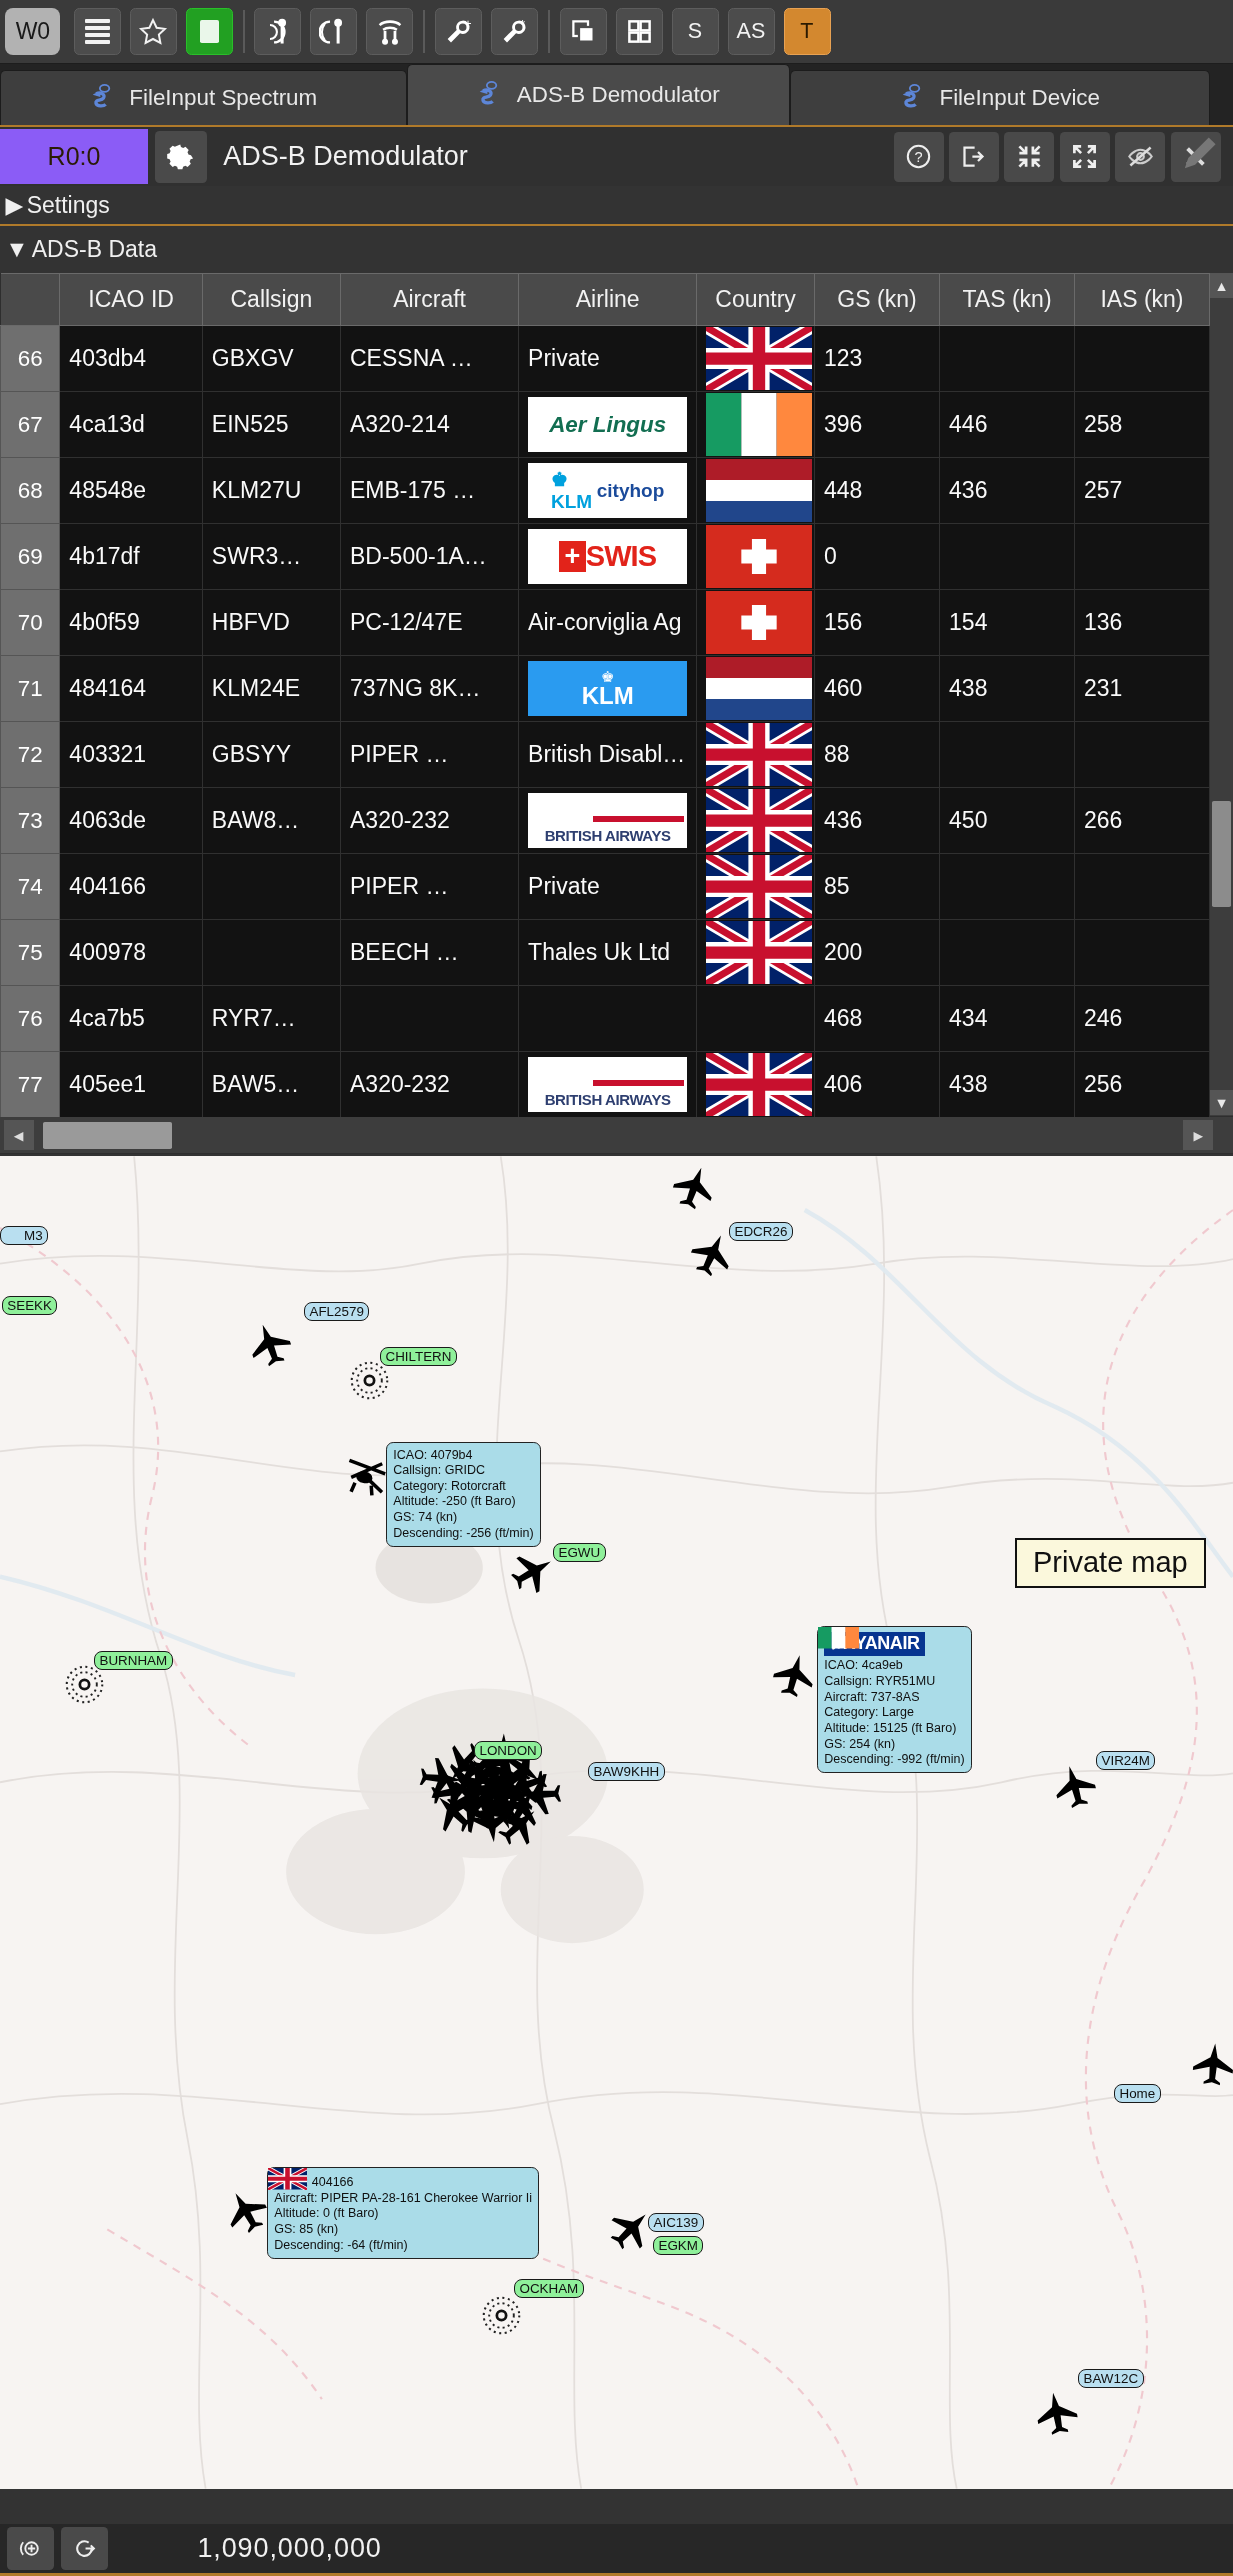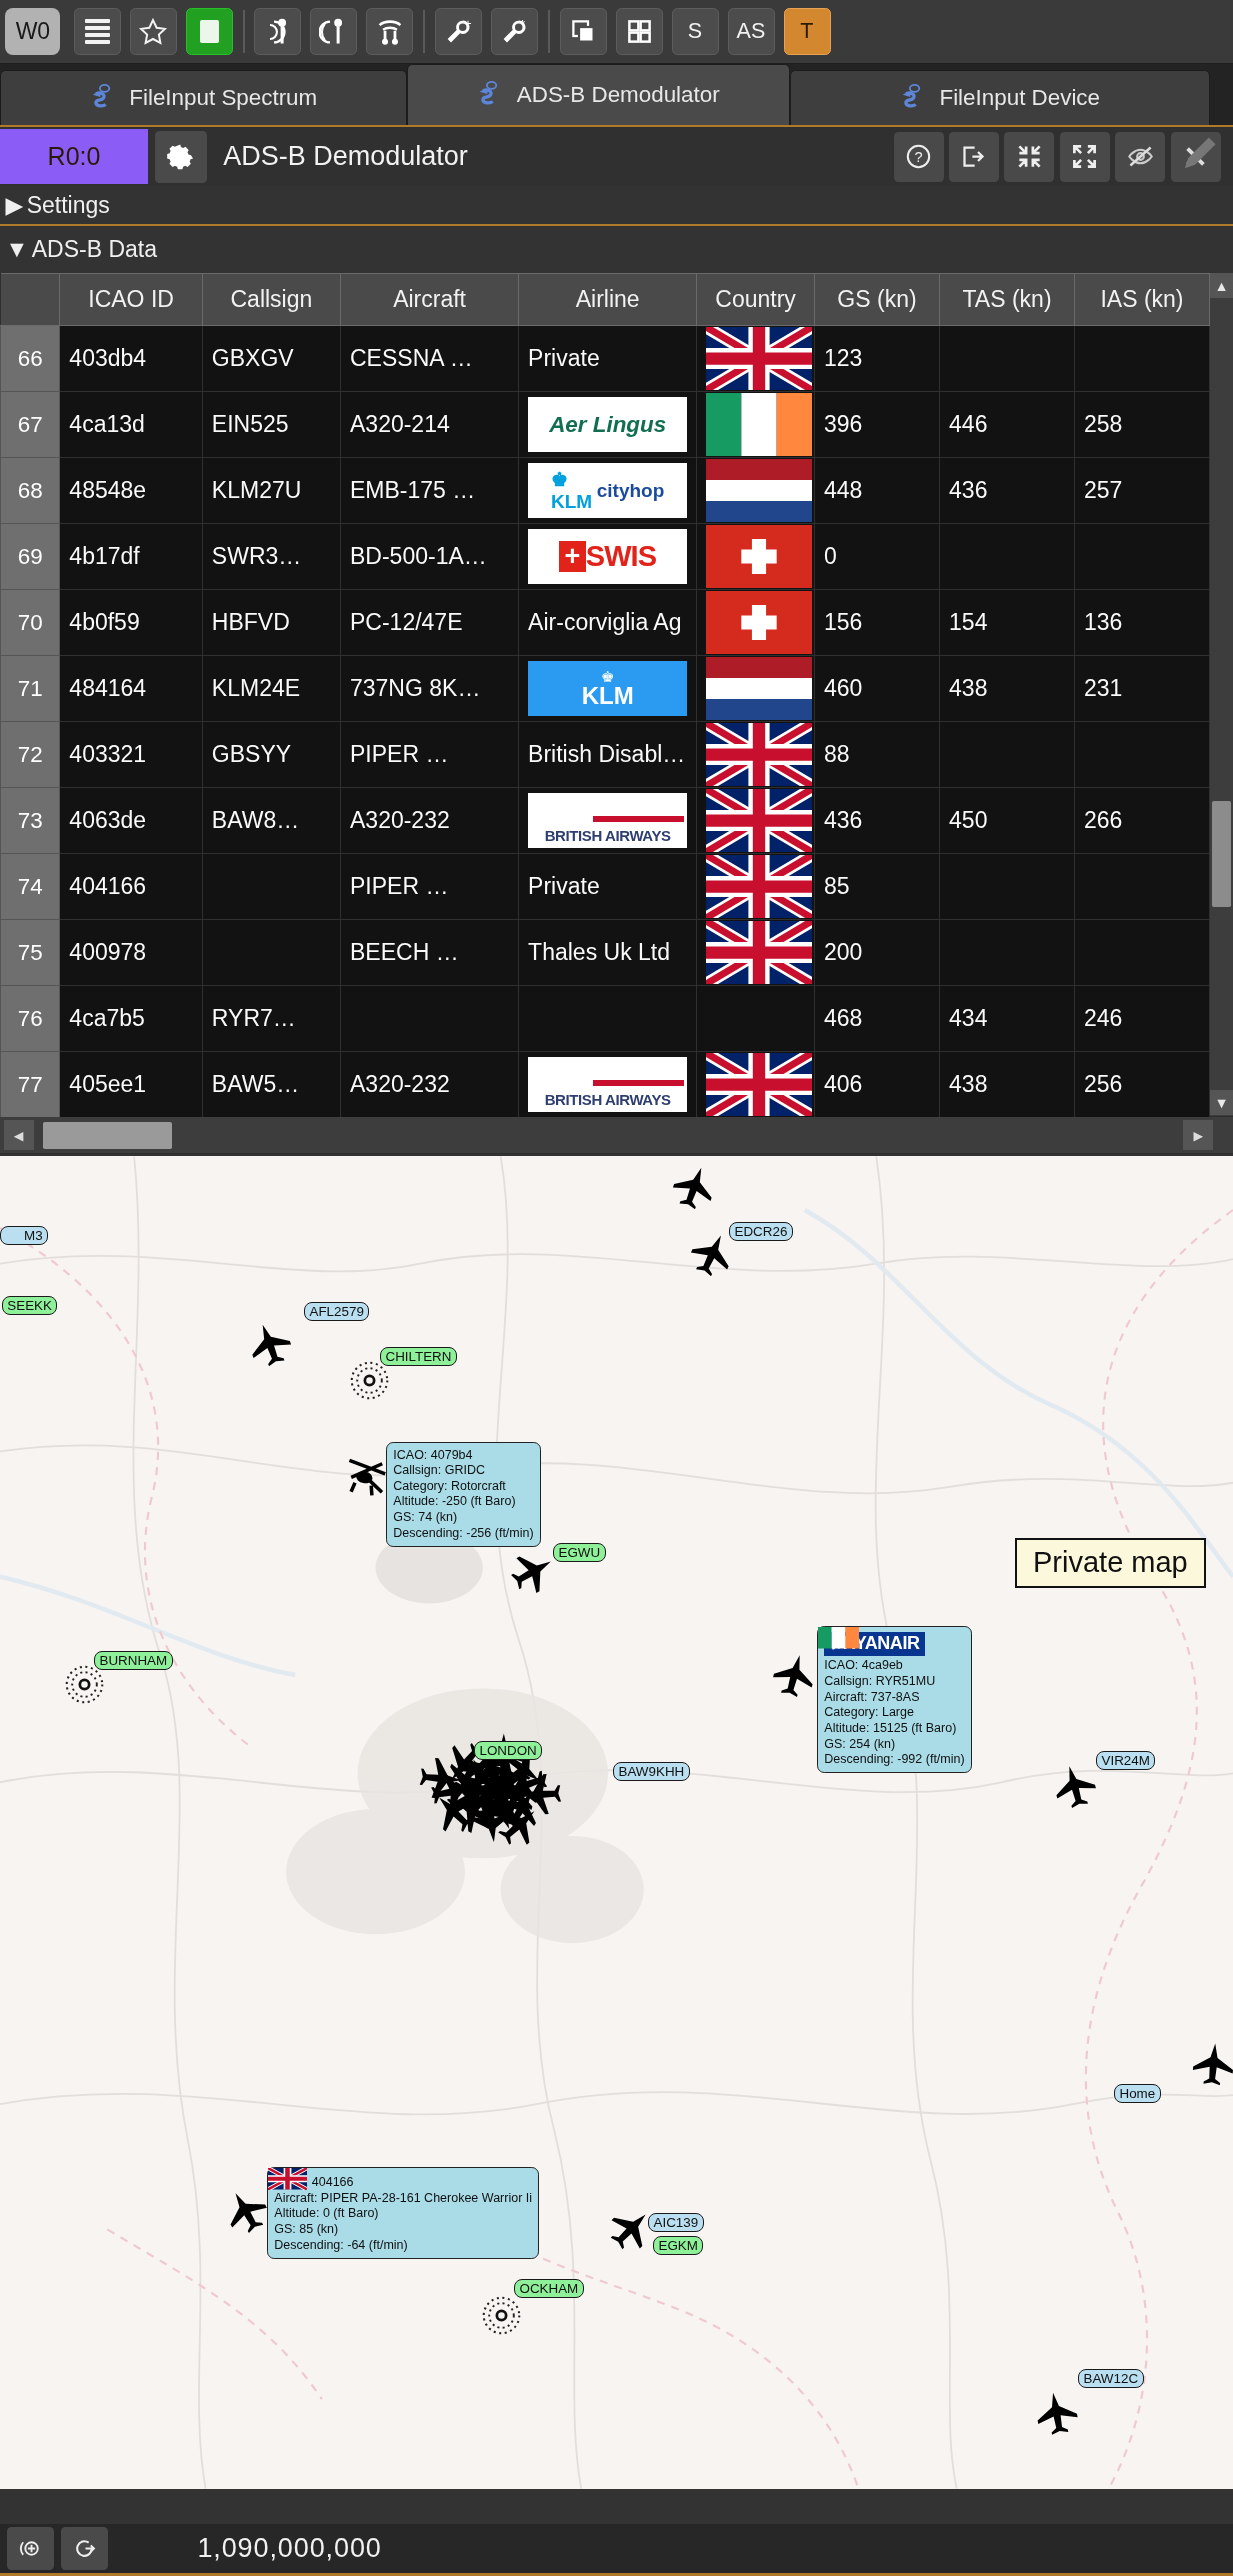--- a/index.html
+++ b/index.html
@@ -835,21 +835,21 @@
             <circle cx="15" cy="15" r="9" fill="none" stroke="#222" stroke-width="1.4" stroke-dasharray="1.5 2.4"></circle>
             <circle cx="15" cy="15" r="3.4" fill="none" stroke="#111" stroke-width="2"></circle>
           </svg>
         </div>
         <div class="mlabel blue" style="left: 729px; top: 66px;">EDCR26</div>
         <div class="mlabel blue" style="left: 304px; top: 146px; text-align: center;">AFL2579</div>
         <div class="mlabel green" style="left: 380px; top: 191px;">CHILTERN</div>
         <div class="mlabel green" style="left: 94px; top: 495px;">BURNHAM</div>
         <div class="mlabel green" style="left: 553px; top: 387px;">EGWU</div>
         <div class="mlabel green" style="left: 474px; top: 585px;">LONDON</div>
-        <div class="mlabel blue" style="left: 613px; top: 606px; text-align: center;">BAW9KHH</div>
+        <div class="mlabel blue" style="left: 588px; top: 606px; text-align: center;">BAW9KHH</div>
         <div class="mlabel blue" style="left: 1096px; top: 595px;">VIR24M</div>
         <div class="mlabel blue" style="left: 1114px; top: 928px;">Home</div>
         <div class="mlabel blue" style="left: 648px; top: 1057px;">AIC139</div>
         <div class="mlabel green" style="left: 653px; top: 1080px;">EGKM</div>
         <div class="mlabel green" style="left: 514px; top: 1123px;">OCKHAM</div>
         <div class="mlabel blue" style="left: 1078px; top: 1213px;">BAW12C</div>
         <div class="mlabel green" style="left: 1.8px; top: 140px;">SEEKK</div>
         <div class="mlabel blue" style="left: 0px; top: 70px; padding-left: 23px;">M3</div>
         <div class="popup" style="left: 386px; top: 286px;">
           <div>ICAO: 4079b4</div>

